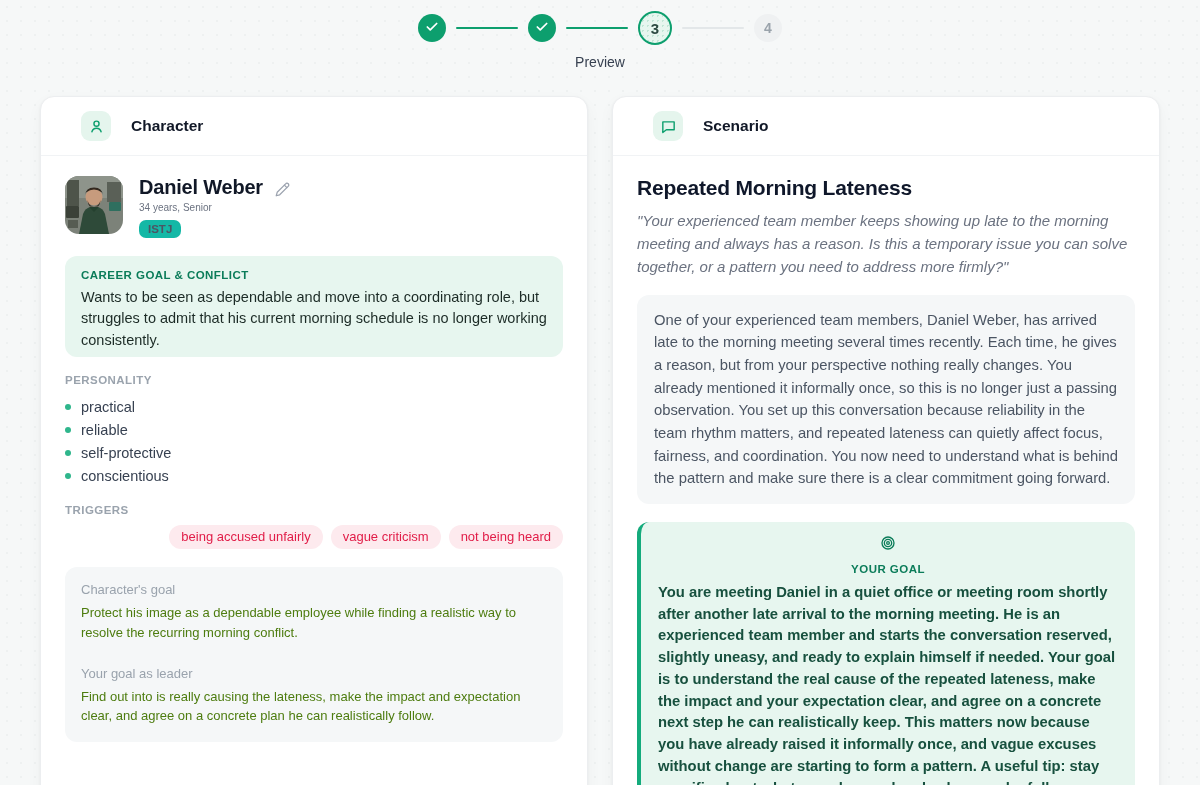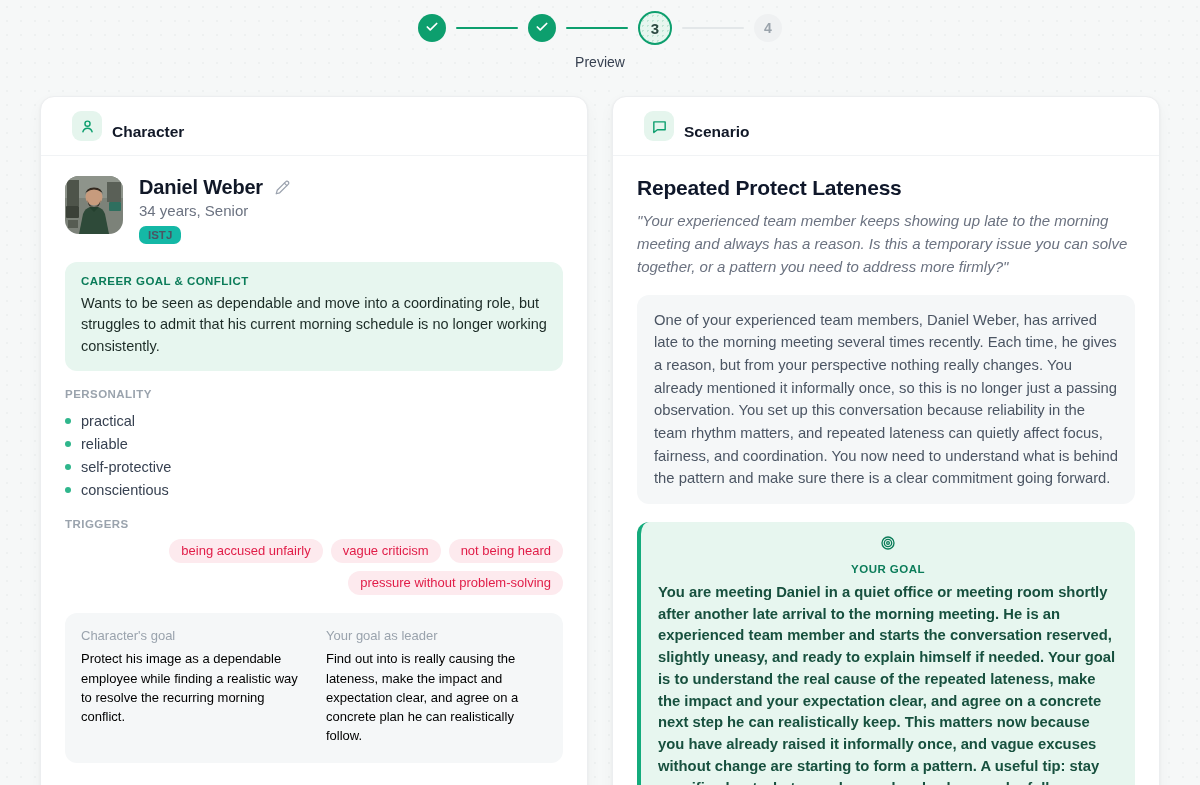--- a/index.html
+++ b/index.html
@@ -34,54 +34,54 @@
   .sline.done { background:#0d9f6e; }
   .preview-label { text-align:center; margin-top:9px; font-size:14px; color:#374151; }
 
   
   .cards { display:grid; grid-template-columns:1fr 1fr; gap:24px; margin:26px 40px 0; }
   .card {
     background:#fff; border:1px solid #eceef0; border-radius:14px;
     box-shadow:0 1px 3px rgba(16,24,40,.05), 0 6px 16px rgba(16,24,40,.04);
     overflow:hidden;
   }
-  .card-header { display:flex; align-items:flex-end; gap:10px; padding:14px 31px; border-bottom:1px solid #f1f3f5; }
+  .card-header { display:flex; align-items:center; gap:20px; padding:14px 40px; border-bottom:1px solid #f1f3f5; }
   .icon-box {
     width:30px; height:30px; border-radius:9px; background:#e5f5ed;
     display:flex; align-items:center; justify-content:center; flex:0 0 auto;
   }
   .icon-box svg { width:17px; height:17px; stroke:#0d9f6e; fill:none; stroke-width:2; stroke-linecap:round; stroke-linejoin:round; }
   .card-title { font-size:15.5px; font-weight:700; color:#111827; }
   .card-body { padding:20px 24px 24px; }
 
   
   .profile { display:flex; gap:16px; }
   .avatar { width:58px; height:58px; border-radius:14px; overflow:hidden; flex:0 0 auto; }
-  .name-row { display:flex; align-items:center; gap:10px; }
+  .name-row { display:flex; align-items:flex-end; gap:10px; }
   .char-name { font-size:20px; font-weight:800; color:#111827; letter-spacing:-.2px; }
   .edit-btn { background:none; border:none; cursor:pointer; padding:2px; line-height:0; }
   .edit-btn svg { width:15px; height:15px; stroke:#9ca3af; fill:none; stroke-width:2; stroke-linecap:round; stroke-linejoin:round; }
-  .char-meta { font-size:15px; color:#6b7280; margin-top:3px; }
+  .char-meta { font-size:10px; color:#6b7280; margin-top:3px; }
   .mbti { display:inline-block; margin-top:7px; background:#14b8a6; color:#4b5563; font-size:11.5px; font-weight:700; padding:3px 9px; border-radius:7px; }
 
-  .career-box { margin-top:18px; background:#e7f6ef; border-radius:12px; padding:13px 16px 14px; }
+  .career-box { margin-top:18px; background:#e7f6ef; border-radius:12px; padding:13px 16px 6px; }
   .mini-label { font-size:11.5px; font-weight:700; letter-spacing:.04em; }
   .career-box .mini-label { color:#0b7c59; }
   .career-text { margin-top:6px; font-size:14.5px; line-height:1.48; color:#1c2b26; }
 
   .section-label { font-size:11.5px; font-weight:700; letter-spacing:.04em; color:#9aa3ad; margin:17px 0 9px; }
   .trait { display:flex; align-items:center; gap:10px; font-size:14.5px; color:#374151; padding:3.5px 0; }
   .dot { width:6px; height:6px; border-radius:50%; background:#2fb68c; flex:0 0 auto; }
 
   .pill-row { display:flex; flex-wrap:wrap; gap:8px;justify-content:flex-end; }
   .pill { background:#fdeaee; color:#e11d48; font-size:13px; padding:4px 12px 5px; border-radius:999px; }
 
-  .goals-box { margin-top:18px; background:#f5f7f8; border-radius:12px; padding:15px 16px 17px; display:grid; grid-template-columns:1fr 1fr; gap:24px; }
+  .goals-box { margin-top:18px; background:#f5f7f8; border-radius:12px; padding:15px 16px 17px; display:grid; grid-template-columns:1fr; gap:24px; }
   .goal-col-title { font-size:13px; color:#9aa3ad; margin-bottom:6px; }
-  .goal-col-text { font-size:13px; color:#000000; line-height:1.48; }
+  .goal-col-text { font-size:13px; color:#4d7c0f; line-height:1.48; }
 
   
   .scenario-title { font-size:21px; font-weight:800; color:#0f172a; letter-spacing:-.2px; }
   .scenario-quote { margin-top:10px; font-size:15px; font-style:italic; color:#6b7280; line-height:1.53; }
   .scenario-desc { margin-top:16px; background:#f5f7f8; border-radius:12px; padding:14px 17px; font-size:14.8px; color:#4b5563; line-height:1.53; }
   .your-goal {
     margin-top:18px; background:#e7f6ef; border-radius:12px; padding:13px 17px 15px;
     border-left:4px solid #14ab7c;
   }
   .your-goal-head { display:flex; align-items:center; gap:8px;flex-direction:column; }
@@ -186,21 +186,20 @@
             <span class="dot"></span>
             <span>conscientious</span>
           </div>
       </div>
 
       <div class="section-label">TRIGGERS</div>
       <div class="pill-row">
         <span class="pill">being accused unfairly</span>
         <span class="pill">vague criticism</span>
         <span class="pill">not being heard</span>
-        <span class="pill">pressure without problem-solving</span>
       </div>
 
       <div class="goals-box">
         <div>
           <div class="goal-col-title">Character's goal</div>
           <div class="goal-col-text">Protect his image as a dependable employee while finding a realistic way to resolve the recurring morning conflict.</div>
         </div>
         <div>
           <div class="goal-col-title">Your goal as leader</div>
           <div class="goal-col-text">Find out into is really causing the lateness, make the impact and expectation clear, and agree on a concrete plan he can realistically follow.</div>
@@ -214,21 +213,21 @@
     <div class="card-header">
       <div class="icon-box">
         <svg viewBox="0 0 24 24">
             <path d="M4 5.5h16v11H9l-5 4Z" stroke-linejoin="round"></path>
           </svg>
       </div>
       <div class="card-title">Scenario</div>
     </div>
     <div class="card-body">
 
-      <h1 class="scenario-title">Repeated Protect Lateness</h1>
+      <h1 class="scenario-title">Repeated Morning Lateness</h1>
       <div class="scenario-quote">"Your experienced team member keeps showing up late to the morning meeting and always has a reason. Is this a temporary issue you can solve together, or a pattern you need to address more firmly?"</div>
 
       <div class="scenario-desc">One of your experienced team members, Daniel Weber, has arrived late to the morning meeting several times recently. Each time, he gives a reason, but from your perspective nothing really changes. You already mentioned it informally once, so this is no longer just a passing observation. You set up this conversation because reliability in the team rhythm matters, and repeated lateness can quietly affect focus, fairness, and coordination. You now need to understand what is behind the pattern and make sure there is a clear commitment going forward.</div>
 
       <div class="your-goal">
         <div class="your-goal-head">
           <span>
             <svg viewBox="0 0 24 24" width="16" height="16">
                 <circle cx="12" cy="12" r="9"></circle>
                 <circle cx="12" cy="12" r="5.5"></circle>

